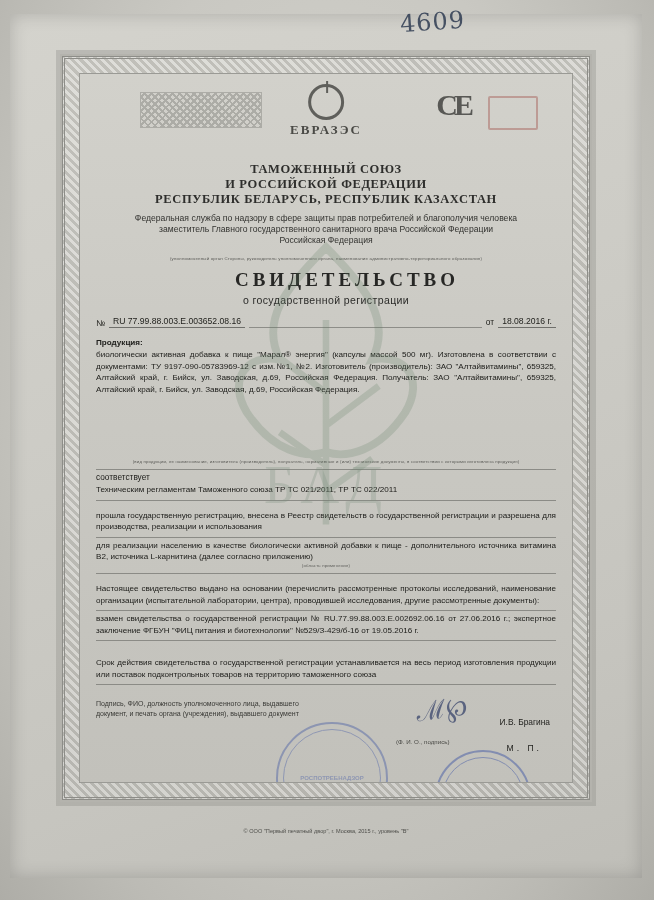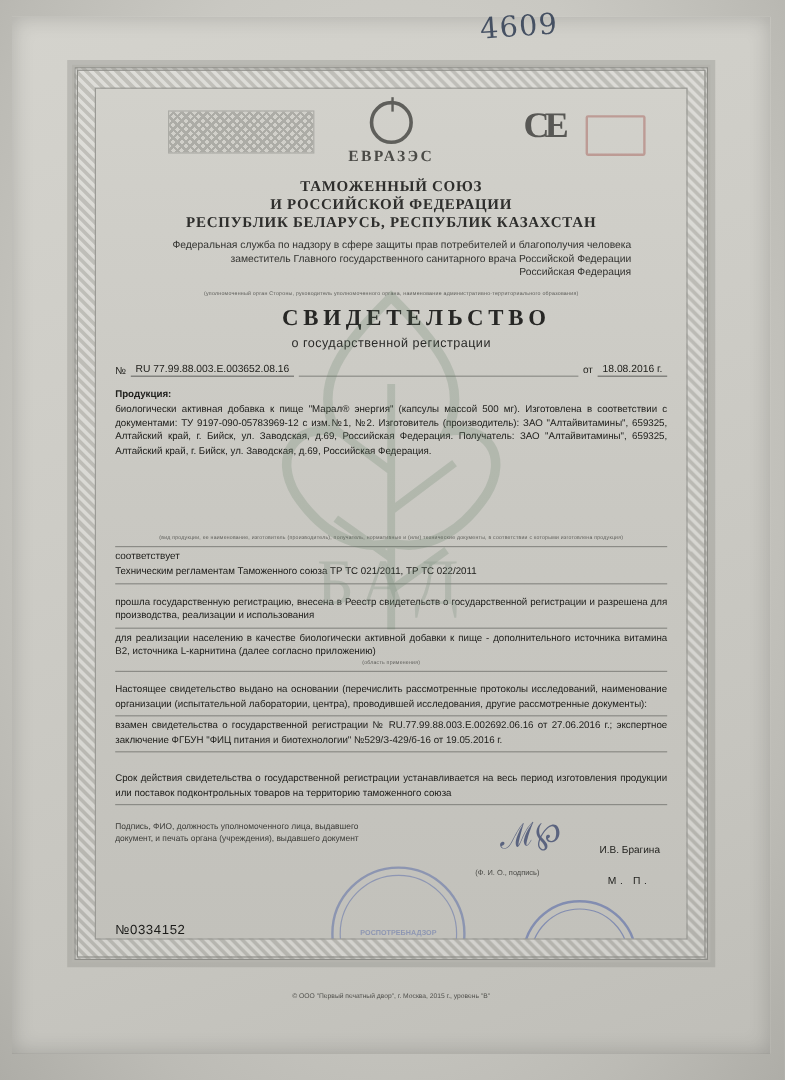--- a/index.html
+++ b/index.html
@@ -83,23 +83,23 @@
   }
   .ce{
     position:absolute;right:92px;top:8px;
     font-family:"Liberation Serif", serif;font-size:30px;font-weight:bold;color:#3b3b38;
     letter-spacing:-4px;opacity:.8;
   }
   .stamp-red{
     position:absolute;right:24px;top:16px;width:46px;height:30px;
     border:2px solid #a35a55;opacity:.45;border-radius:2px;
   }
-  .title-block{margin-top:6px;text-align:center;}
+  .title-block{margin-top:20px;text-align:center;}
   .t1{font-family:"Liberation Serif", serif;font-size:12.5px;font-weight:bold;letter-spacing:.6px;color:#2e2e2c;line-height:15px;}
-  .t-sub{font-size:8.6px;color:#32322f;line-height:11px;margin-top:6px;padding:0 46px;text-align:right;}
+  .t-sub{font-size:8.6px;color:#32322f;line-height:11px;margin-top:6px;padding:0 46px;}
   .t-hint{font-size:4.4px;color:#5b5b57;margin-top:10px;letter-spacing:.2px;}
   .svid{
     text-align:center;margin-top:8px;
     font-family:"Liberation Serif", serif;
     font-size:19px;font-weight:bold;letter-spacing:4px;color:#272725;margin-left:42px;
   }
   .svid-sub{text-align:center;font-size:10.5px;color:#2b2b29;margin-top:3px;letter-spacing:.4px;}
   .numline{
     display:flex;align-items:flex-end;gap:4px;
     margin:10px 16px 0 16px;font-size:8.4px;color:#23231f;

